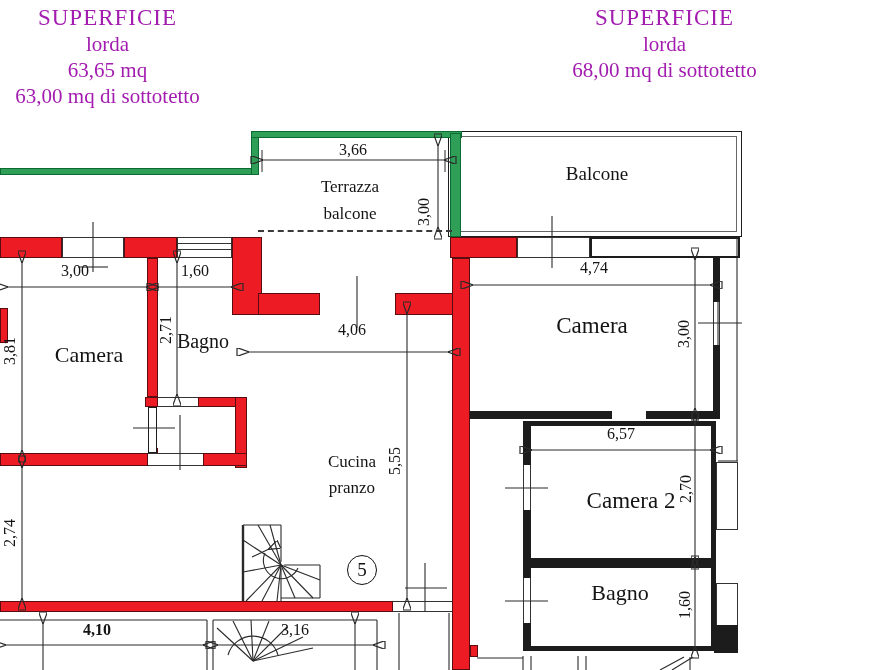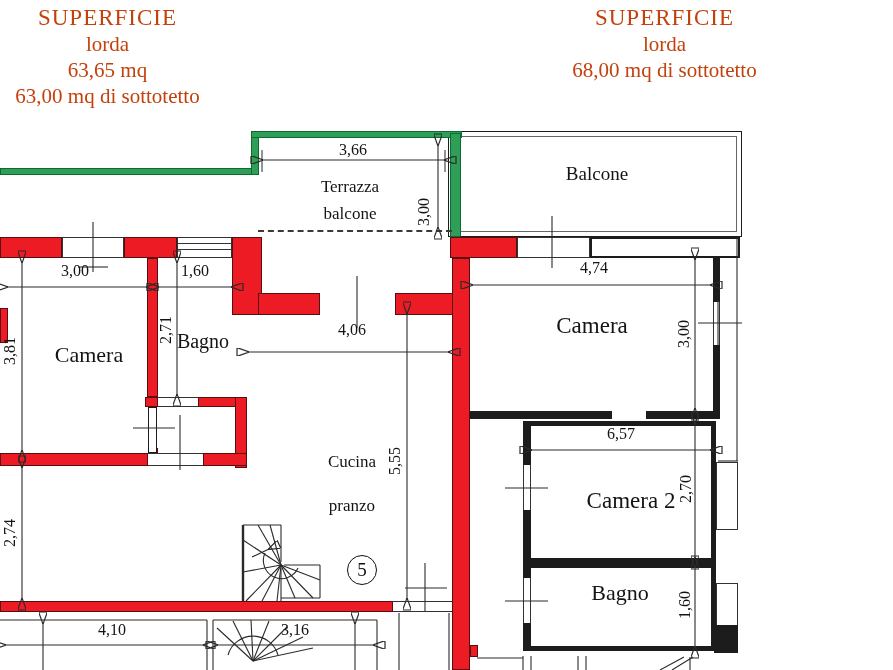--- a/index.html
+++ b/index.html
@@ -1,18 +1,18 @@
 <!DOCTYPE html>
 <html><head>
 <meta charset="utf-8">
 <style>
   html,body{margin:0;padding:0;background:#ffffff;}
   #stage{position:relative;width:893px;height:670px;background:#ffffff;overflow:hidden;
          font-family:"Liberation Serif", serif;color:#111;}
-  .hdr{position:absolute;text-align:center;line-height:26px;font-size:21px;color:#c2410c;}
+  .hdr{position:absolute;text-align:center;line-height:26px;font-size:21px;color:#a21caf;}
   .hdr .t{font-size:23px;letter-spacing:1px;}
   
   .rw{position:absolute;background:#ed1c24;border:1px solid #5a0d10;box-sizing:border-box;}
   
   .hw{position:absolute;background:#ffffff;border:1.5px solid #1c1c1c;box-sizing:border-box;}
   .sw{position:absolute;background:#1c1c1c;box-sizing:border-box;}
   .box{position:absolute;background:#ffffff;border:5px solid #1c1c1c;box-sizing:border-box;}
   .win{position:absolute;background:#ffffff;border:1px solid #333;box-sizing:border-box;}
   .winh{position:absolute;background:#ffffff;border-top:1px solid #333;border-bottom:1px solid #333;box-sizing:border-box;}
   .winv{position:absolute;background:#ffffff;border-left:1px solid #333;border-right:1px solid #333;box-sizing:border-box;}
@@ -201,37 +201,37 @@
       <path d="M 228 655 A 26 26 0 0 1 278 655"></path>
     </g>
   </svg>
 
   <div class="lbl room" style="left:350px;top:187px;">Terrazza</div>
   <div class="lbl room" style="left:350px;top:214px;">balcone</div>
   <div class="lbl" style="left:597px;top:174px;font-size:19px;">Balcone</div>
   <div class="lbl" style="left:89px;top:355px;font-size:22px;">Camera</div>
   <div class="lbl" style="left:203px;top:341px;font-size:20px;">Bagno</div>
   <div class="lbl room" style="left:352px;top:462px;">Cucina</div>
-  <div class="lbl room" style="left:352px;top:488px;margin-top:18px;">pranzo</div>
+  <div class="lbl room" style="left:352px;top:488px;">pranzo</div>
   <div class="lbl" style="left:592px;top:326px;font-size:23px;">Camera</div>
   <div class="lbl" style="left:631px;top:501px;font-size:23px;">Camera 2</div>
   <div class="lbl" style="left:620px;top:593px;font-size:22px;">Bagno</div>
 
   <div class="circle5" style="left:347px;top:555px;">5</div>
 
   <div class="lbl dim" style="left:353px;top:150px;">3,66</div>
   <div class="lbl dim rot" style="left:424px;top:212px;">3,00</div>
   <div class="lbl dim" style="left:75px;top:271px;">3,00</div>
   <div class="lbl dim rot" style="left:10px;top:351px;">3,81</div>
   <div class="lbl dim" style="left:195px;top:271px;">1,60</div>
   <div class="lbl dim rot" style="left:166px;top:330px;">2,71</div>
   <div class="lbl dim" style="left:352px;top:330px;">4,06</div>
   <div class="lbl dim rot" style="left:395px;top:461px;">5,55</div>
   <div class="lbl dim rot" style="left:10px;top:533px;">2,74</div>
-  <div class="lbl dim" style="left:112px;top:630px;">4,10</div>
+  <div class="lbl dim" style="left:97px;top:630px;font-weight:bold;">4,10</div>
   <div class="lbl dim" style="left:295px;top:630px;">3,16</div>
   <div class="lbl dim" style="left:594px;top:268px;">4,74</div>
   <div class="lbl dim rot" style="left:684px;top:334px;">3,00</div>
   <div class="lbl dim" style="left:621px;top:434px;">6,57</div>
   <div class="lbl dim rot" style="left:686px;top:489px;">2,70</div>
   <div class="lbl dim rot" style="left:685px;top:605px;">1,60</div>
 
 </div>
 
 </body></html>

